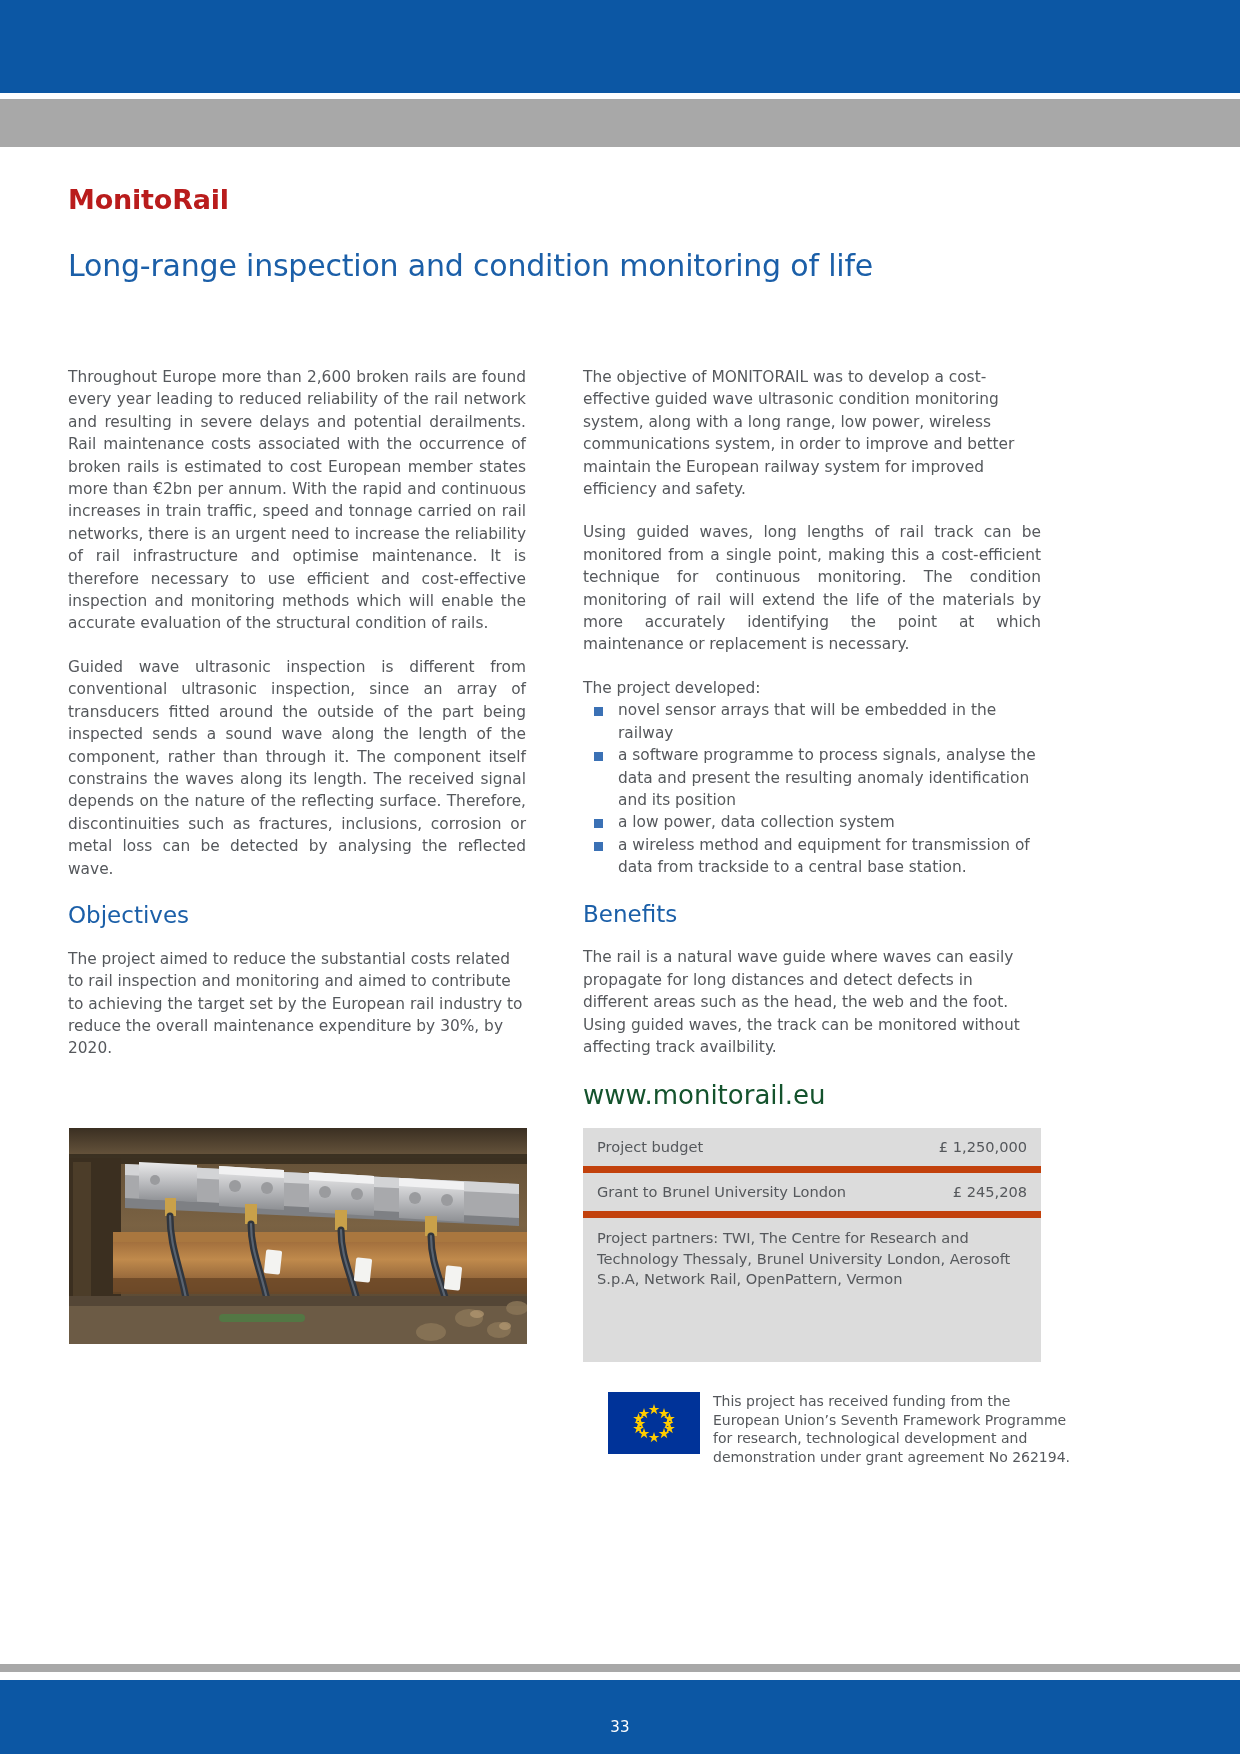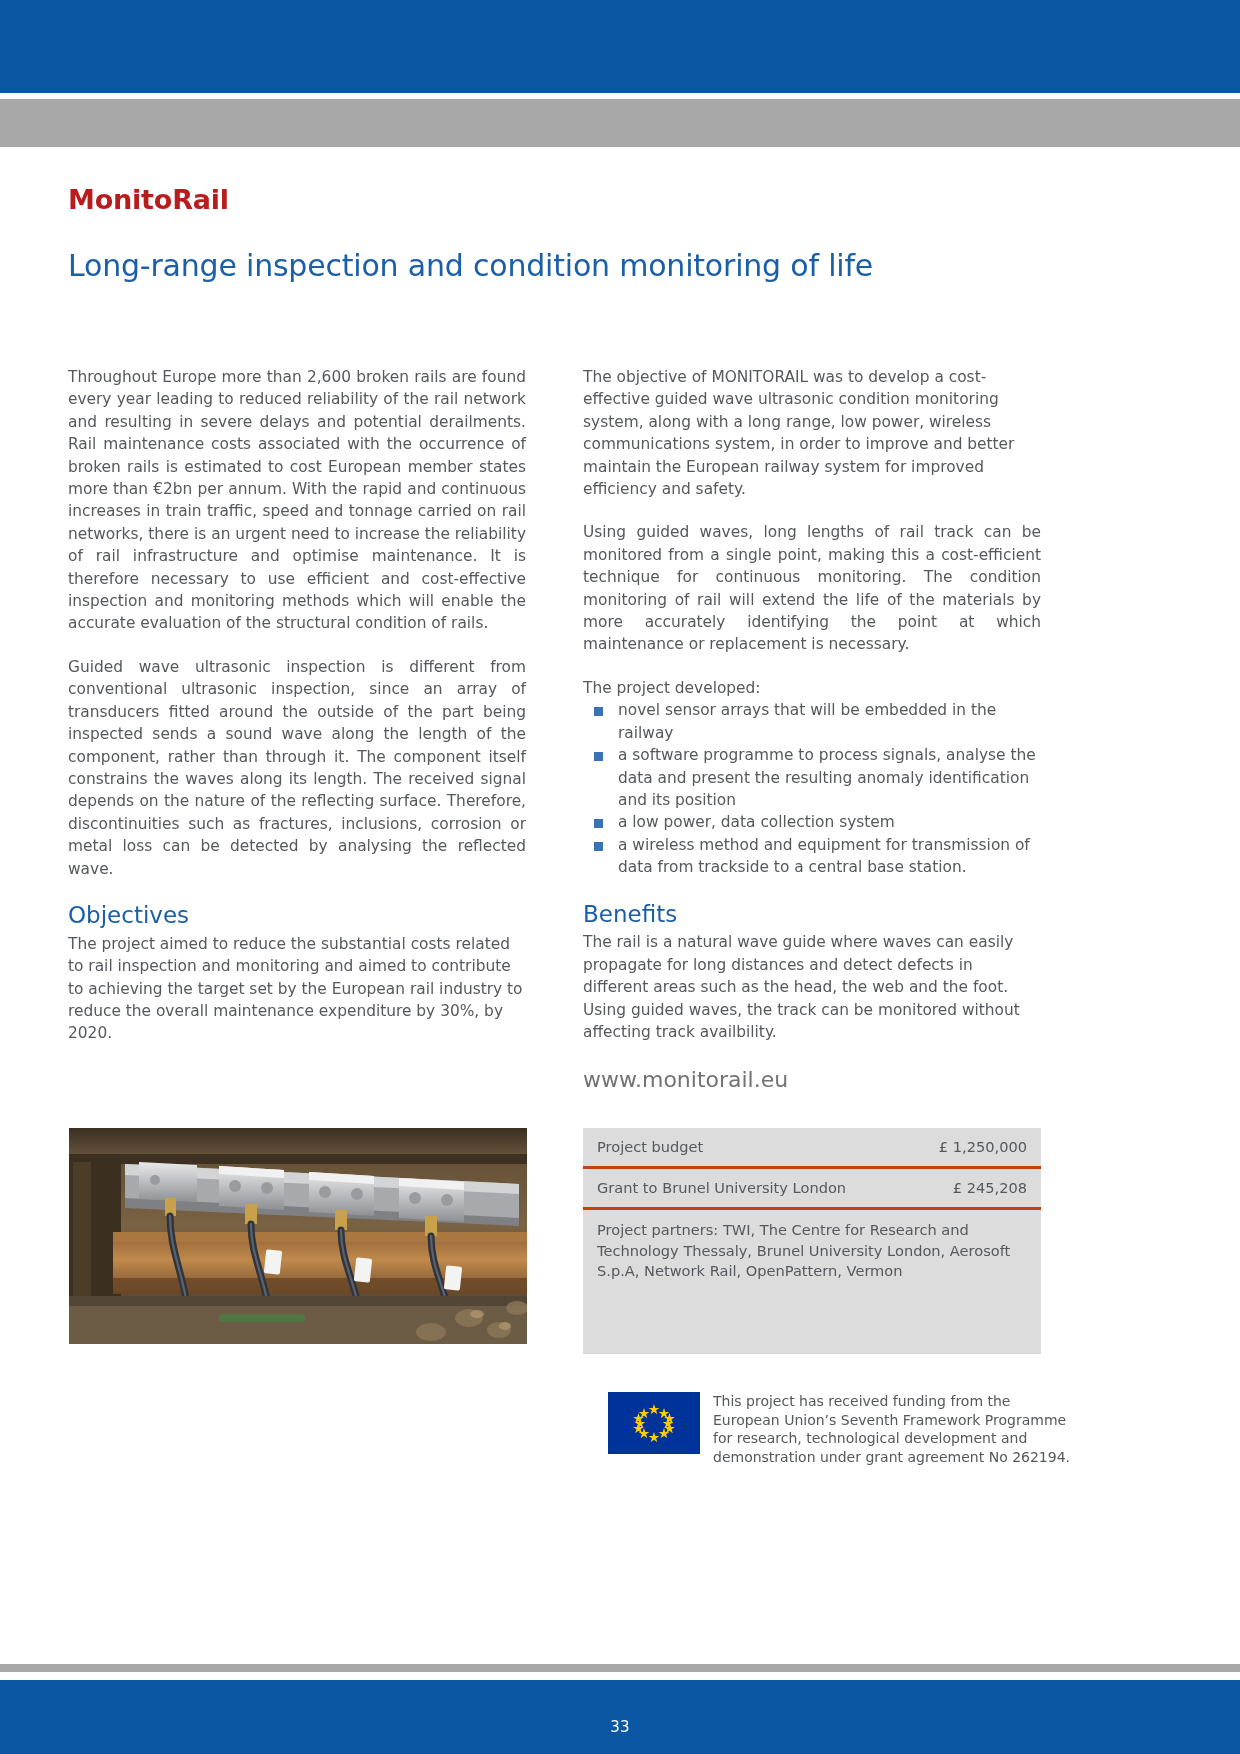--- a/index.html
+++ b/index.html
@@ -95,21 +95,21 @@
   .col-left  { left: 68px; }
   .col-right { left: 583px; }
 
   .col p {
     margin: 0 0 21px 0;
     text-align: left;
   }
   .col p.just { text-align: justify; }
 
   h3.section-head {
-    margin: 10px 0 3px 0;
+    margin: 10px 0 18px 0;
     color: #1b5fa8;
     font-size: 23px;
     font-weight: normal;
     line-height: 1.25;
   }
 
   
   ul.bullets {
     list-style: none;
     margin: 0 0 21px 0;
@@ -127,22 +127,22 @@
     top: 8px;
     width: 9px;
     height: 9px;
     background: #3b71b5;
   }
 
   
   .weblink {
     display: block;
     margin: 26px 0 0 0;
-    color: #737373;
-    font-size: 22px;
+    color: #14532d;
+    font-size: 26px;
     text-decoration: none;
   }
 
   
   .photo {
     position: absolute;
     left: 69px;
     top: 1128px;
     width: 458px;
     height: 216px;
@@ -159,21 +159,21 @@
     width: 458px;
   }
   .info-row {
     background: #dcdcdc;
     display: flex;
     justify-content: space-between;
     align-items: center;
     padding: 10px 14px 11px 14px;
     font-size: 14.6px;
     color: #55585c;
-    border-bottom: 3px solid #c2410c;
+    border-bottom: 7px solid #c2410c;
   }
   .info-row .label { }
   .info-row .value { white-space: nowrap; }
   .info-partners {
     background: #dcdcdc;
     padding: 10px 14px 14px 14px;
     font-size: 14.6px;
     line-height: 20.5px;
     color: #55585c;
     min-height: 120px;

